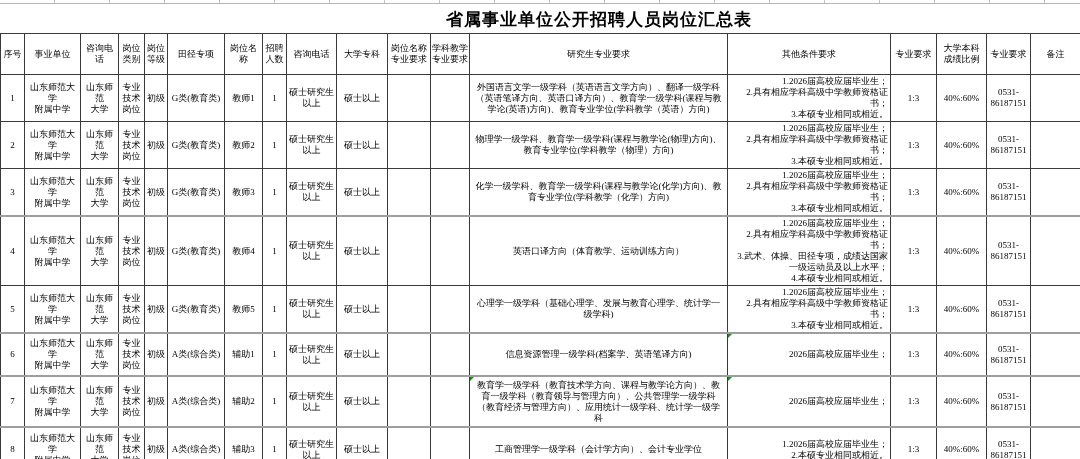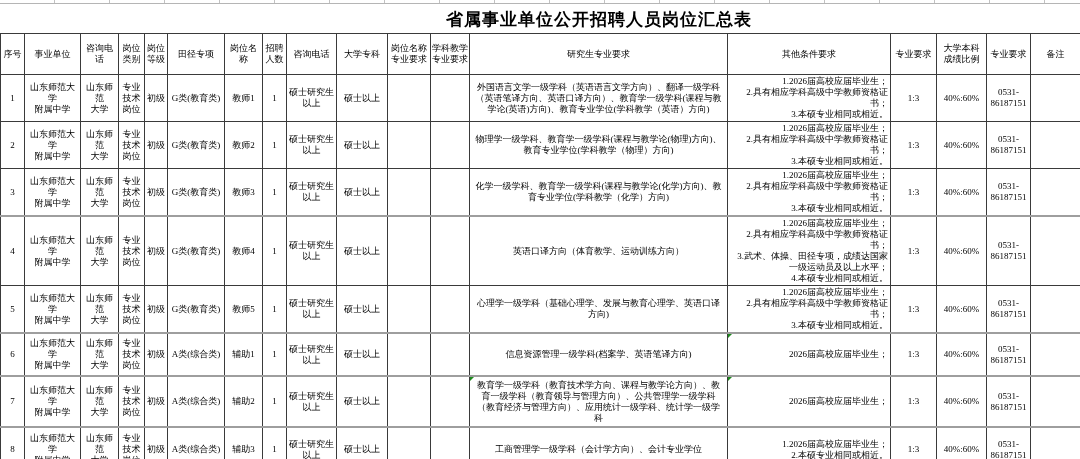--- a/index.html
+++ b/index.html
@@ -225,21 +225,21 @@
 岗位</td>
         <td class="c4">初级</td>
         <td class="c5">G类(教育类)</td>
         <td class="c6">教师5</td>
         <td class="c7">1</td>
         <td class="c8">硕士研究生
 以上</td>
         <td class="c9">硕士以上</td>
         <td class="c10"></td>
         <td class="c11"></td>
-        <td class="c12">心理学一级学科（基础心理学、发展与教育心理学、英语口译方向)</td>
+        <td class="c12">心理学一级学科（基础心理学、发展与教育心理学、统计学一级学科)</td>
         <td class="c13">1.2026届高校应届毕业生；
 2.具有相应学科高级中学教师资格证书；
 3.本硕专业相同或相近。</td>
         <td class="c14">1:3</td>
         <td class="c15">40%:60%</td>
         <td class="c16">0531-
 86187151</td>
         <td class="c17"></td>
       </tr>
       <tr class="thick-top">

